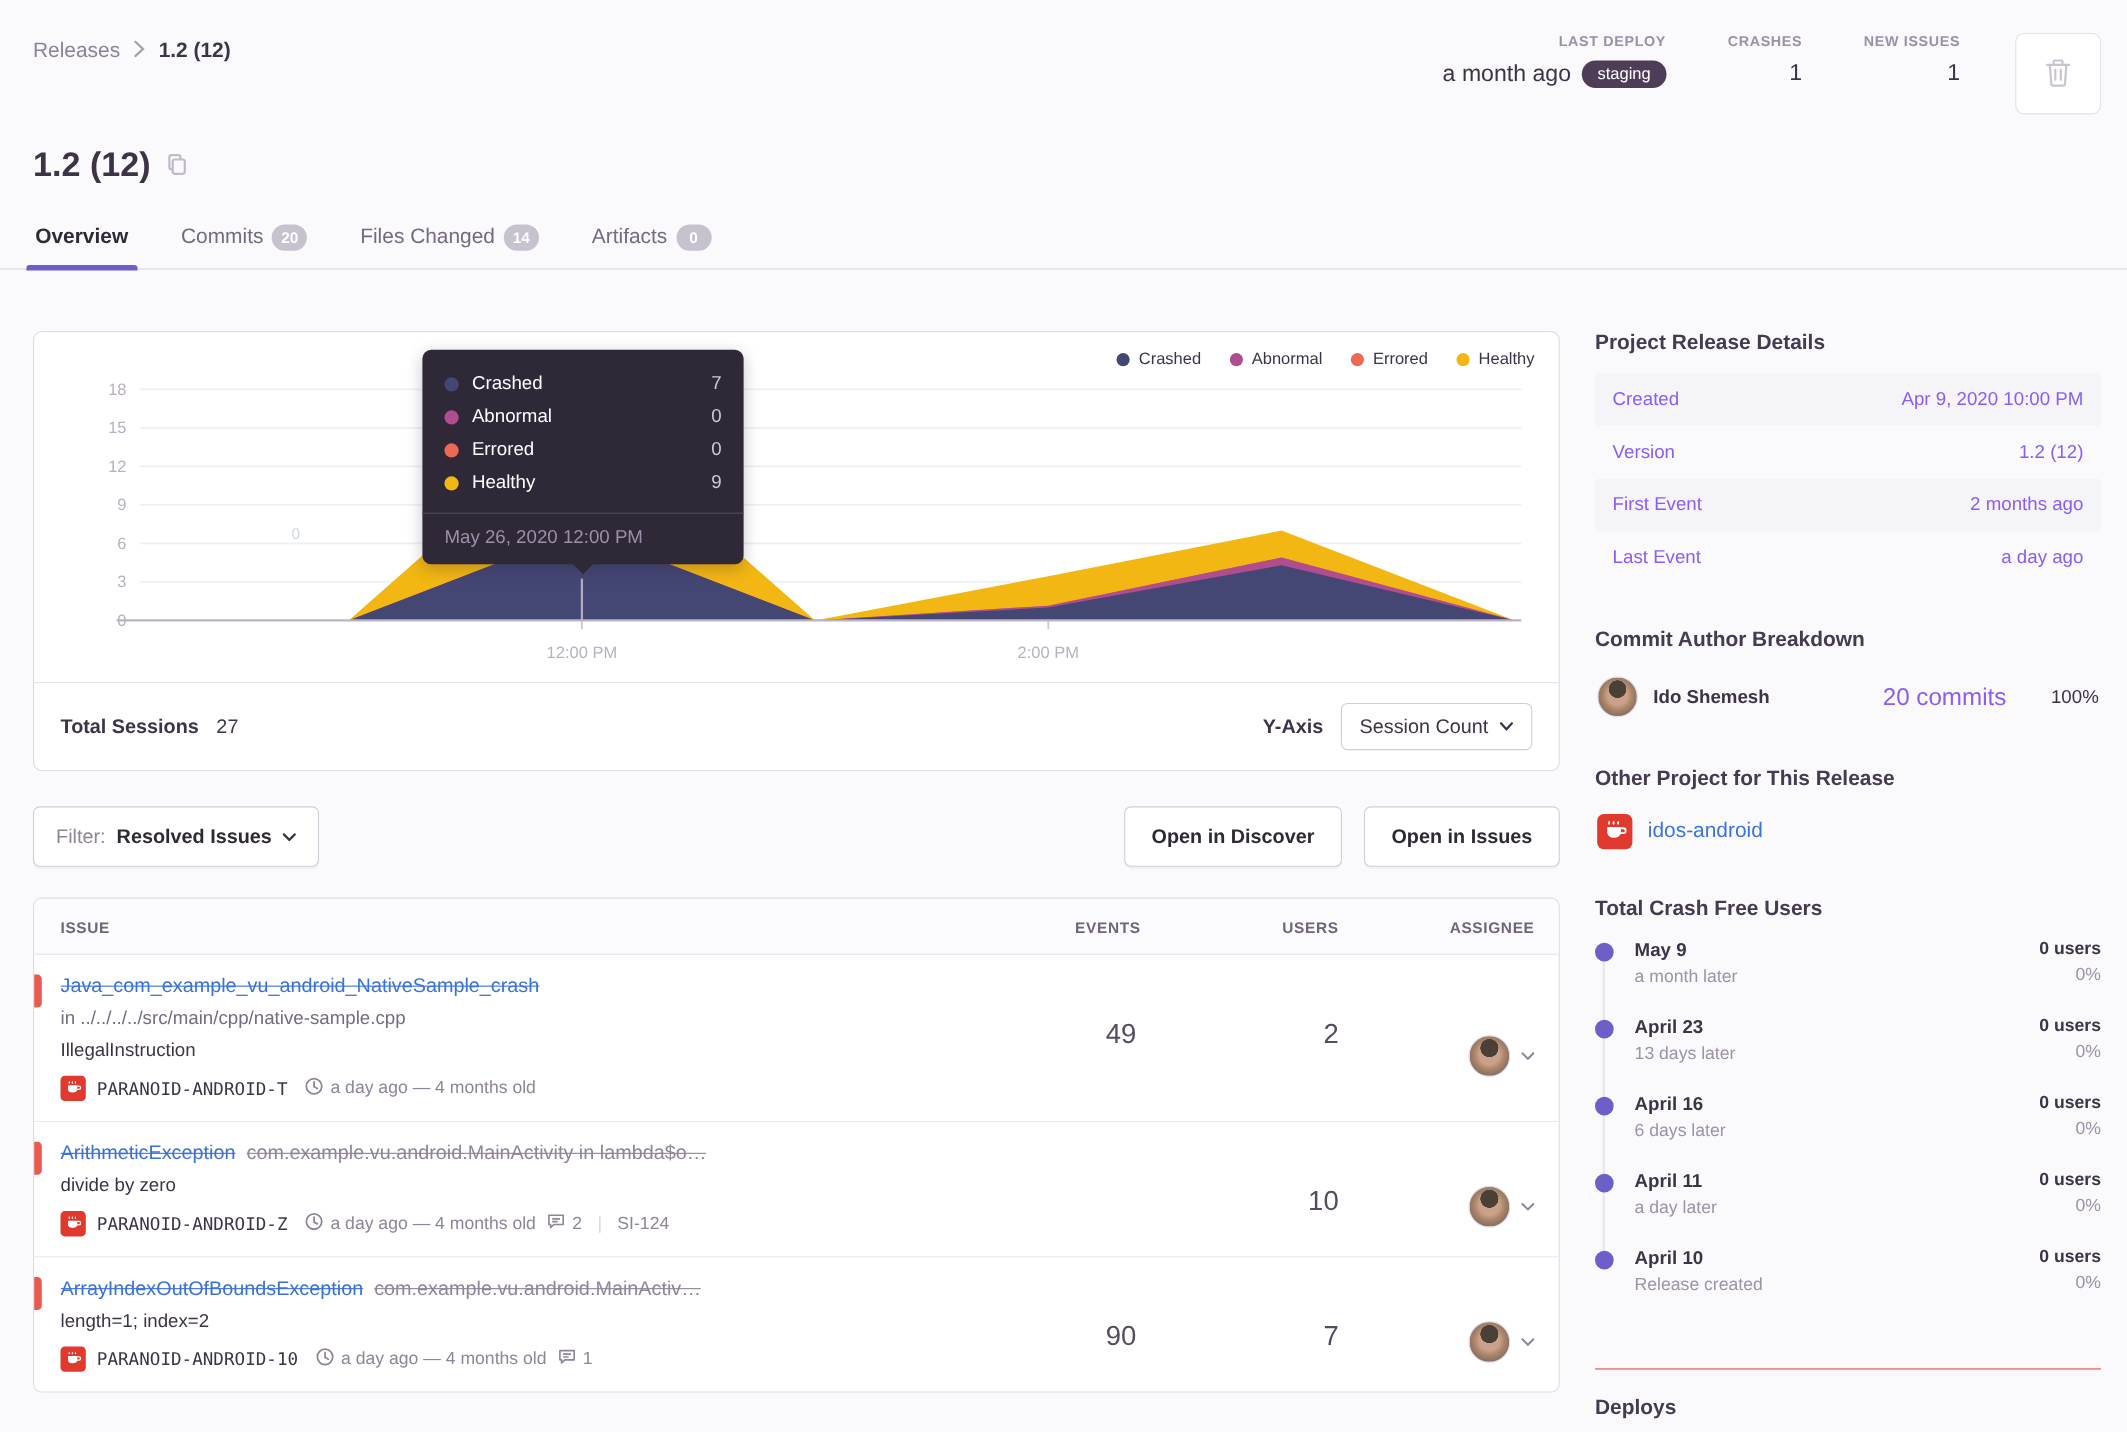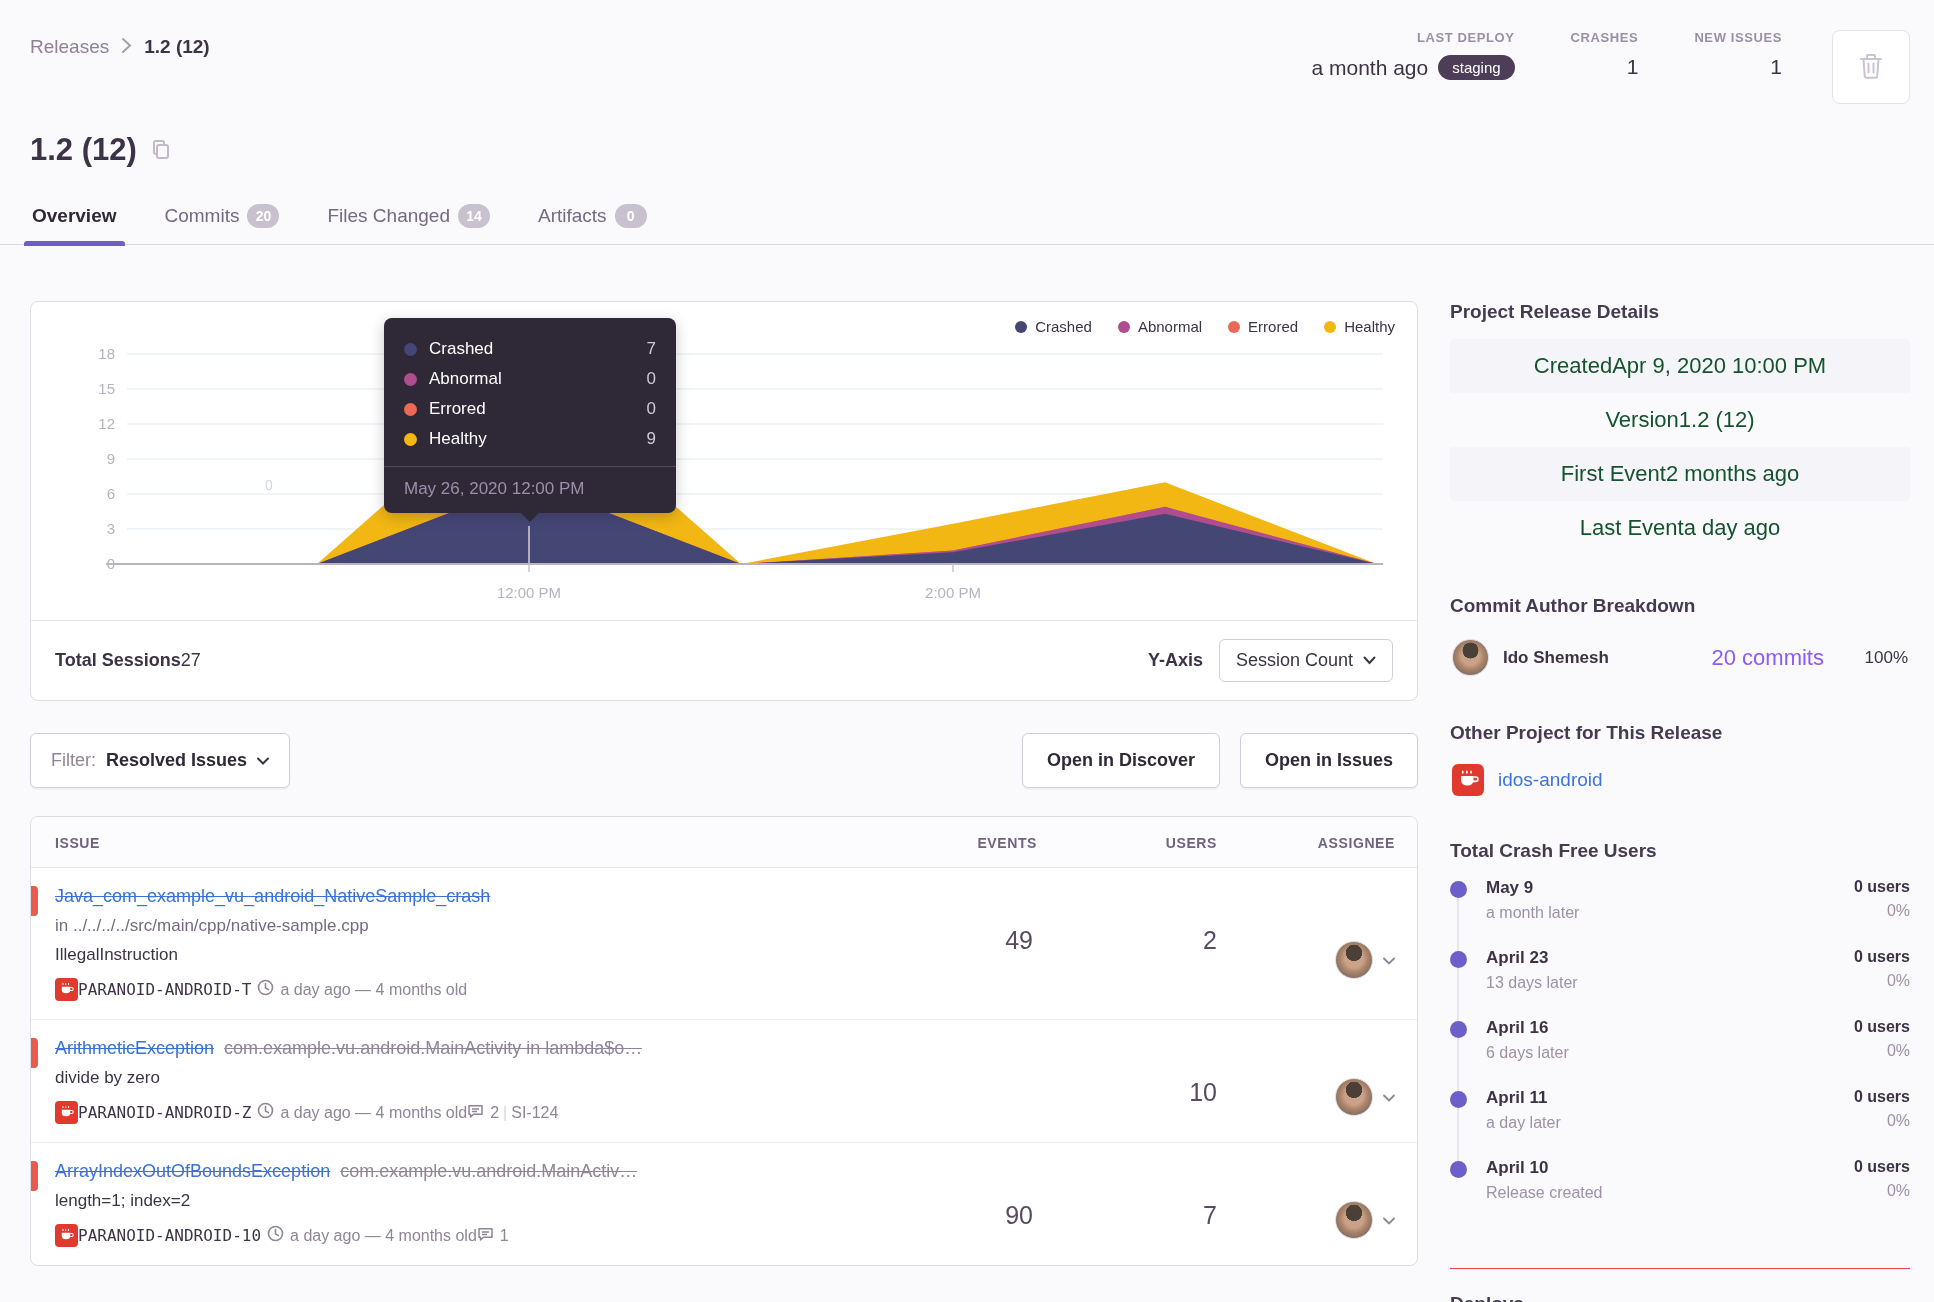--- a/index.html
+++ b/index.html
@@ -48,21 +48,21 @@
   .ghost { font-size:14px; fill:#c7d1da; opacity:.85; }
   .guide-line { position:absolute; width:2px; background:#b3abbf; z-index:2; }
   .chart-tooltip { position:absolute; width:292px; background:#2e2837; border-radius:8px; z-index:5; box-shadow:0 4px 14px rgba(40,30,50,.25); }
   .chart-tooltip::after { content:''; position:absolute; bottom:-9px; left:calc(50% - 10px); border-left:10px solid transparent; border-right:10px solid transparent; border-top:10px solid #2e2837; }
   .tt-rows { padding:16px 20px 12px; }
   .tt-row { display:flex; align-items:center; gap:12px; padding:5px 0; font-size:17px; color:#fff; }
   .tt-dot { width:13px; height:13px; border-radius:50%; flex:none; }
   .tt-val { margin-left:auto; color:#cfc8d6; }
   .tt-footer { border-top:1px solid #524a5e; padding:12px 20px 14px; font-size:17px; color:#9c90aa; }
   .chart-footer { border-top:1px solid #e7e2ec; height:80px; display:flex; align-items:center; padding:0 24px; }
-  .sessions { display:flex; align-items:center; gap:0; font-size:18px; }
+  .sessions { display:flex; align-items:center; gap:16px; font-size:18px; }
   .sessions .lbl { font-weight:700; color:#3d3347; }
   .yaxis-wrap { margin-left:auto; display:flex; align-items:center; gap:16px; }
   .yaxis-wrap .lbl { font-weight:700; font-size:18px; }
   .select-btn { display:flex; align-items:center; gap:10px; border:1px solid #d3ccd9; background:#fff; border-radius:6px; padding:10px 16px; font-size:18px; color:#3d3347; cursor:pointer; }
   .chev { display:inline-flex; }
 
   
   .filter-row { display:flex; align-items:center; margin-top:32px; }
   .btn { background:#fff; border:1px solid #d3ccd9; border-radius:6px; box-shadow:0 2px 0 rgba(45,35,60,.04); cursor:pointer; font-family:inherit; }
   .filter-btn { display:flex; align-items:center; gap:10px; padding:16px 20px; font-size:18px; }
@@ -80,38 +80,38 @@
   .col-assignee { width:180px; text-align:right; padding-right:2px; }
   .issue-row { position:relative; display:flex; border-bottom:1px solid #eceaf0; padding:18px 20px 18px 24px; }
   .issue-row:last-child { border-bottom:none; }
   .level-bar { position:absolute; left:0; top:18px; width:7px; height:30px; border-radius:0 4px 4px 0; background:#ea5b4f; }
   .issue-main { flex:1; min-width:0; }
   .issue-title-line { display:flex; align-items:baseline; gap:10px; white-space:nowrap; overflow:hidden; }
   .issue-title { font-size:18px; color:#3b72d8; text-decoration:line-through; cursor:pointer; }
   .issue-subtitle { font-size:18px; color:#8f8498; text-decoration:line-through; overflow:hidden; text-overflow:ellipsis; }
   .issue-culprit { margin-top:9px; font-size:17px; color:#756a82; }
   .issue-message { margin-top:9px; font-size:17px; color:#3d3347; }
-  .issue-meta { margin-top:13px; display:flex; align-items:center; font-size:16px; color:#8f8498; }
+  .issue-meta { margin-top:13px; display:flex; align-items:center; gap:10px; font-size:16px; color:#8f8498; }
   .proj-badge { width:23px; height:23px; border-radius:4px; background:#e03a2f; display:inline-flex; align-items:center; justify-content:center; flex:none; }
   .proj-tag { font-family:"DejaVu Sans Mono","Liberation Mono",monospace; font-size:16px; color:#3d3347; margin-right:6px; }
   .meta-item { display:flex; align-items:center; gap:6px; }
   .meta-sep { color:#d9d3df; padding:0 4px; }
   .num-cell { font-size:25px; color:#564b63; padding-top:40px; }
   .issue-row .col-events.num-cell { padding-right:4px; }
   .assignee-cell { display:flex; align-items:center; justify-content:flex-end; gap:10px; padding-top:32px; }
   .avatar { width:40px; height:40px; border-radius:50%; flex:none;
             background:radial-gradient(circle at 50% 30%, #4a4038 0 26%, transparent 27%),
                        radial-gradient(circle at 50% 46%, #caa289 0 34%, #ab8468 52%, #8a7263 70%, #6f6257 100%);
             border:1px solid #e0dae4; cursor:pointer; }
   .avatar.sm { width:38px; height:38px; }
 
   
   .side-section { margin-bottom:40px; }
   .side-heading { font-size:19px; font-weight:700; color:#453b51; margin-bottom:16px; }
-  .detail-row { display:flex; justify-content:center; padding:14px 16px; font-size:22px; color:#14532d; border-radius:4px; }
+  .detail-row { display:flex; justify-content:space-between; padding:14px 16px; font-size:17px; color:#8b5cf6; border-radius:4px; }
   .detail-row:nth-child(odd) { background:#f5f4f8; }
   .author-row { display:flex; align-items:center; gap:14px; padding:6px 2px; }
   .author-name { font-weight:700; font-size:17px; color:#3d3347; }
   .author-commits { margin-left:auto; color:#8b5cf6; font-size:22px; }
   .author-pct { width:70px; text-align:right; font-size:17px; color:#3d3347; }
   .proj-link-row { display:flex; align-items:center; gap:14px; padding:4px 2px; }
   .proj-badge.lg { width:32px; height:32px; border-radius:6px; }
   .proj-link { color:#3d74db; font-size:19px; cursor:pointer; }
   .tl-item { position:relative; padding:0 0 26px 36px; display:flex; }
   .tl-item::before { content:''; position:absolute; left:7px; top:10px; bottom:-6px; width:2px; background:#e9e5ef; }

